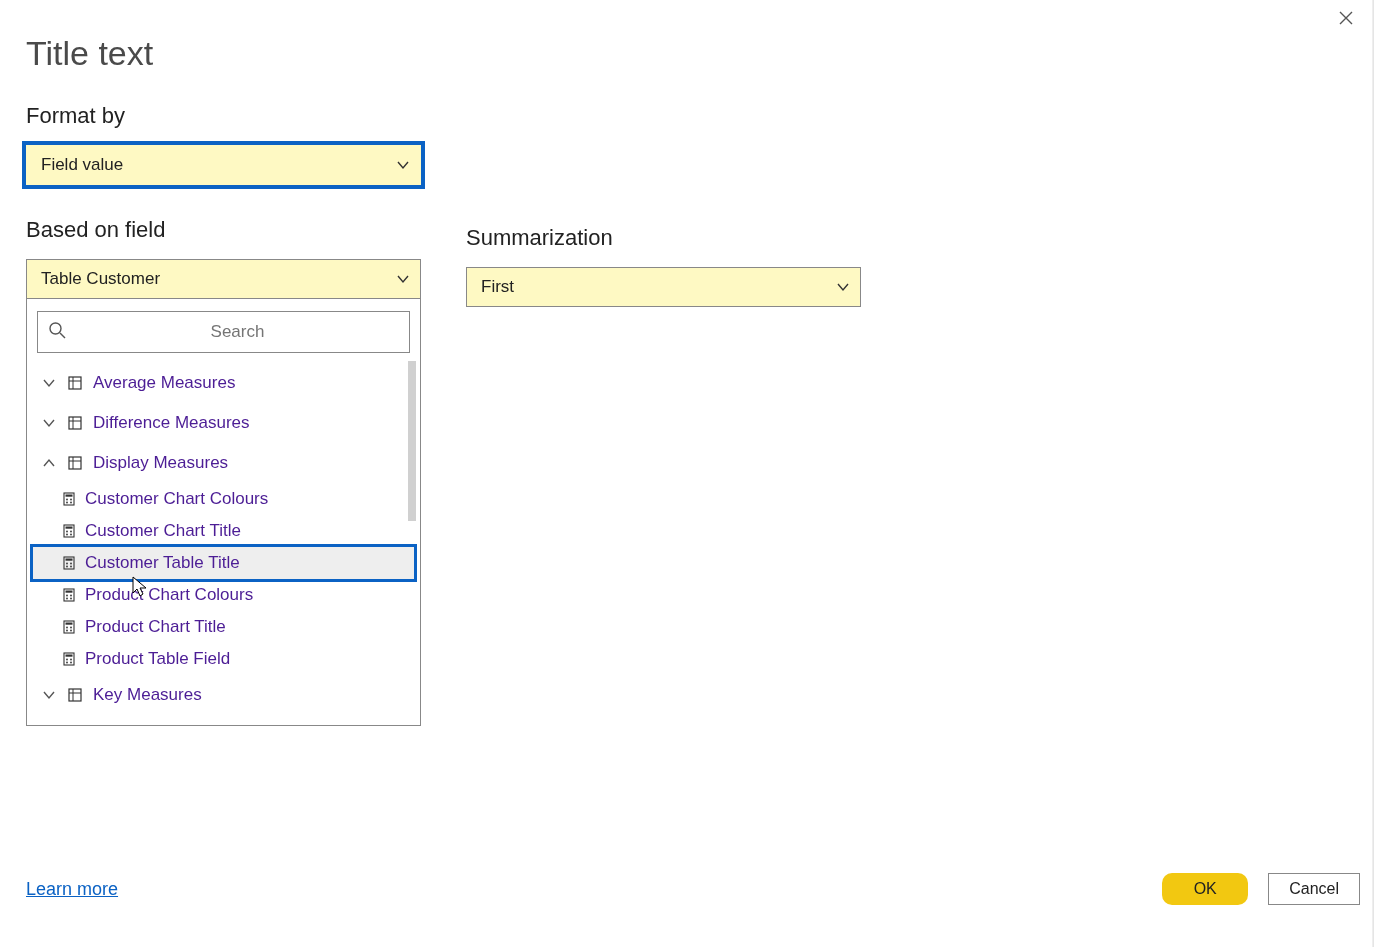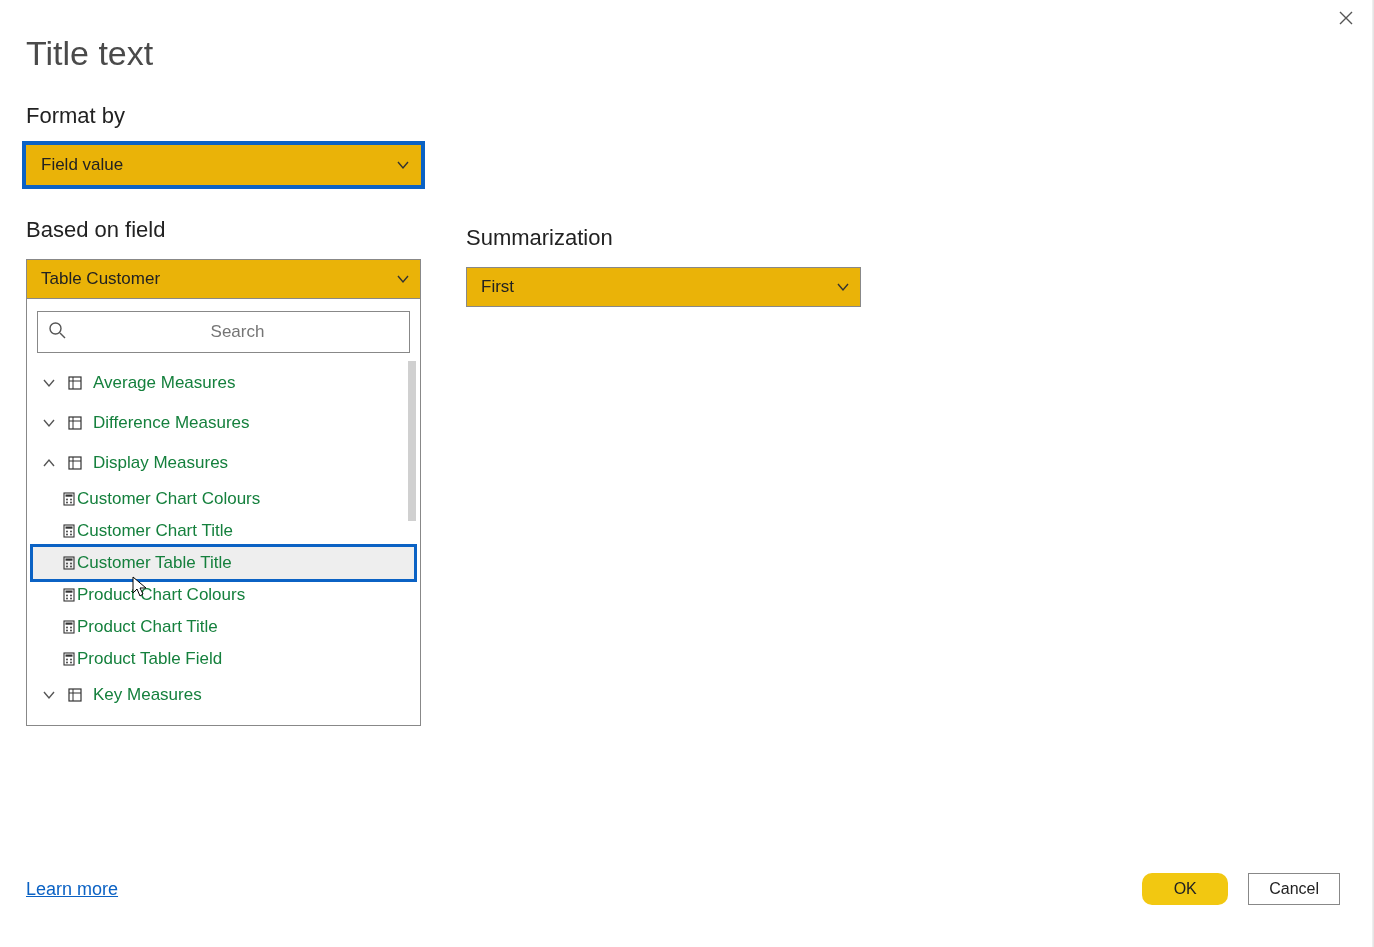--- a/index.html
+++ b/index.html
@@ -50,21 +50,21 @@
   }
   .col-left  { width: 400px; }
   .col-right { width: 400px; margin-top: 8px; }
 
   
   .select {
     position: relative;
     width: 395px;
     height: 40px;
     border: 1px solid #888;
-    background: #eab308;
+    background: #fef9c3;
     display: flex;
     align-items: center;
     padding: 0 14px;
     font-size: 17px;
     cursor: pointer;
   }
   .select.highlight {
     outline: 4px solid #0b62c4;
     outline-offset: 0;
     border-color: transparent;
@@ -121,49 +121,49 @@
   .row {
     display: flex;
     align-items: center;
     height: 34px;
     padding: 0 6px 0 8px;
     gap: 10px;
     cursor: pointer;
     white-space: nowrap;
   }
   .row.group { height: 40px; }
-  .row.child { padding-left: 28px; height: 32px; gap: 0; }
+  .row.child { padding-left: 28px; height: 32px; gap: 8px; }
   .row.child.selected {
     background: #eeeeee;
     outline: 3px solid #0b62c4;
     outline-offset: 0;
   }
   .row .caret { width: 16px; display:flex; justify-content:center; color:#555; }
   .row .caret svg { width: 12px; height:12px; }
   .row .tbl-icon, .row .calc-icon {
     width: 16px; height: 16px; display:flex; align-items:center; justify-content:center;
     color:#333;
   }
   .row .tbl-icon svg, .row .calc-icon svg { width: 14px; height: 14px; }
-  .row .label { color:#15803d; }
+  .row .label { color:#4c1d95; }
 
   
   .cursor {
     position: absolute;
     left: 132px;
     top: 576px;
     pointer-events: none;
   }
   .cursor svg { width: 18px; height: 22px; }
 
   
   .footer {
     position: absolute;
     left: 26px;
-    right: 34px;
+    right: 14px;
     bottom: 42px;
     display: flex;
     align-items: center;
     justify-content: space-between;
   }
   .learn-link {
     color: #0b62c4;
     text-decoration: underline;
     font-size: 18px;
     cursor: pointer;

